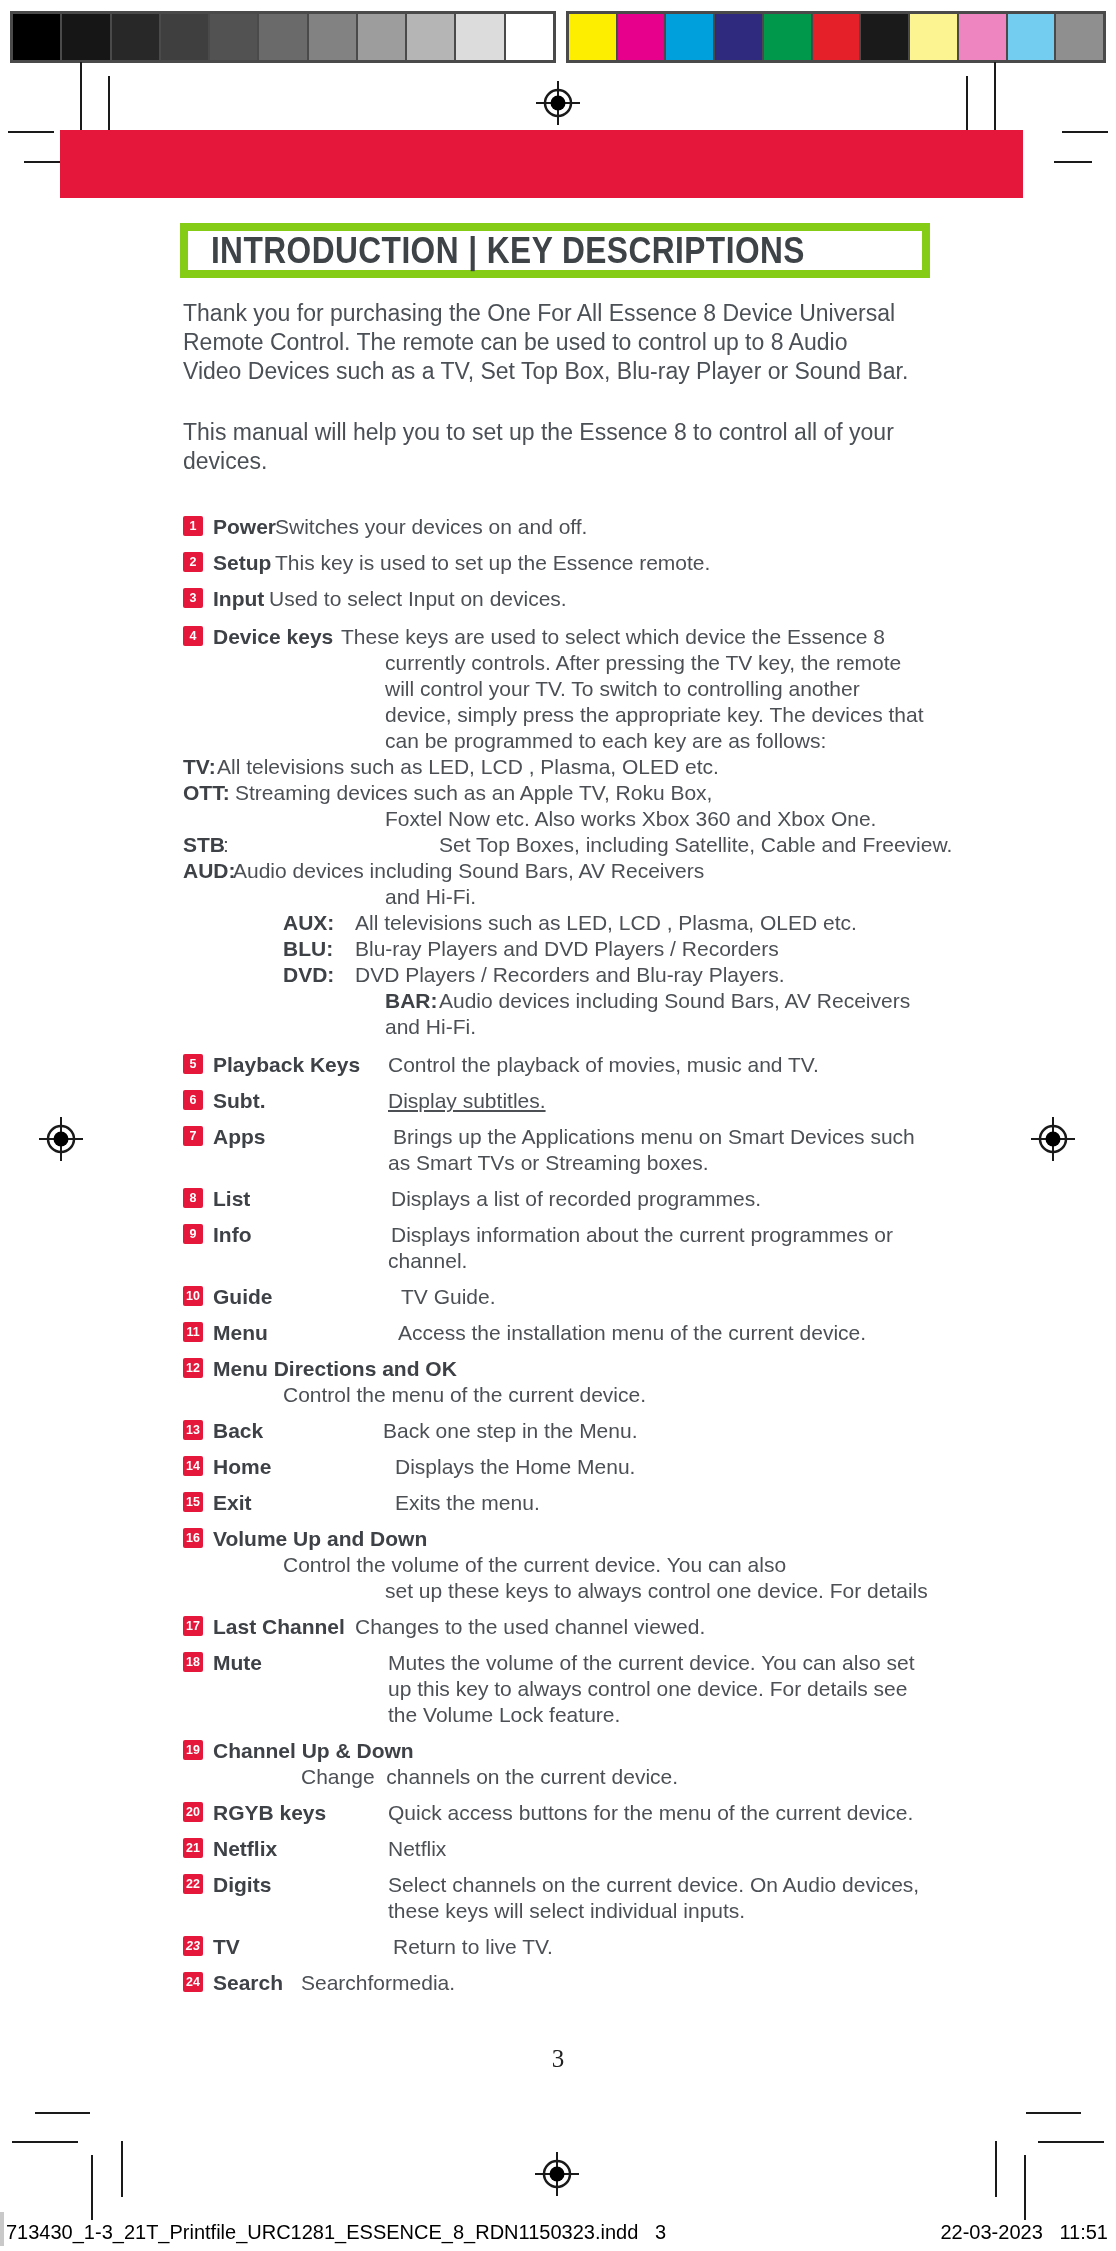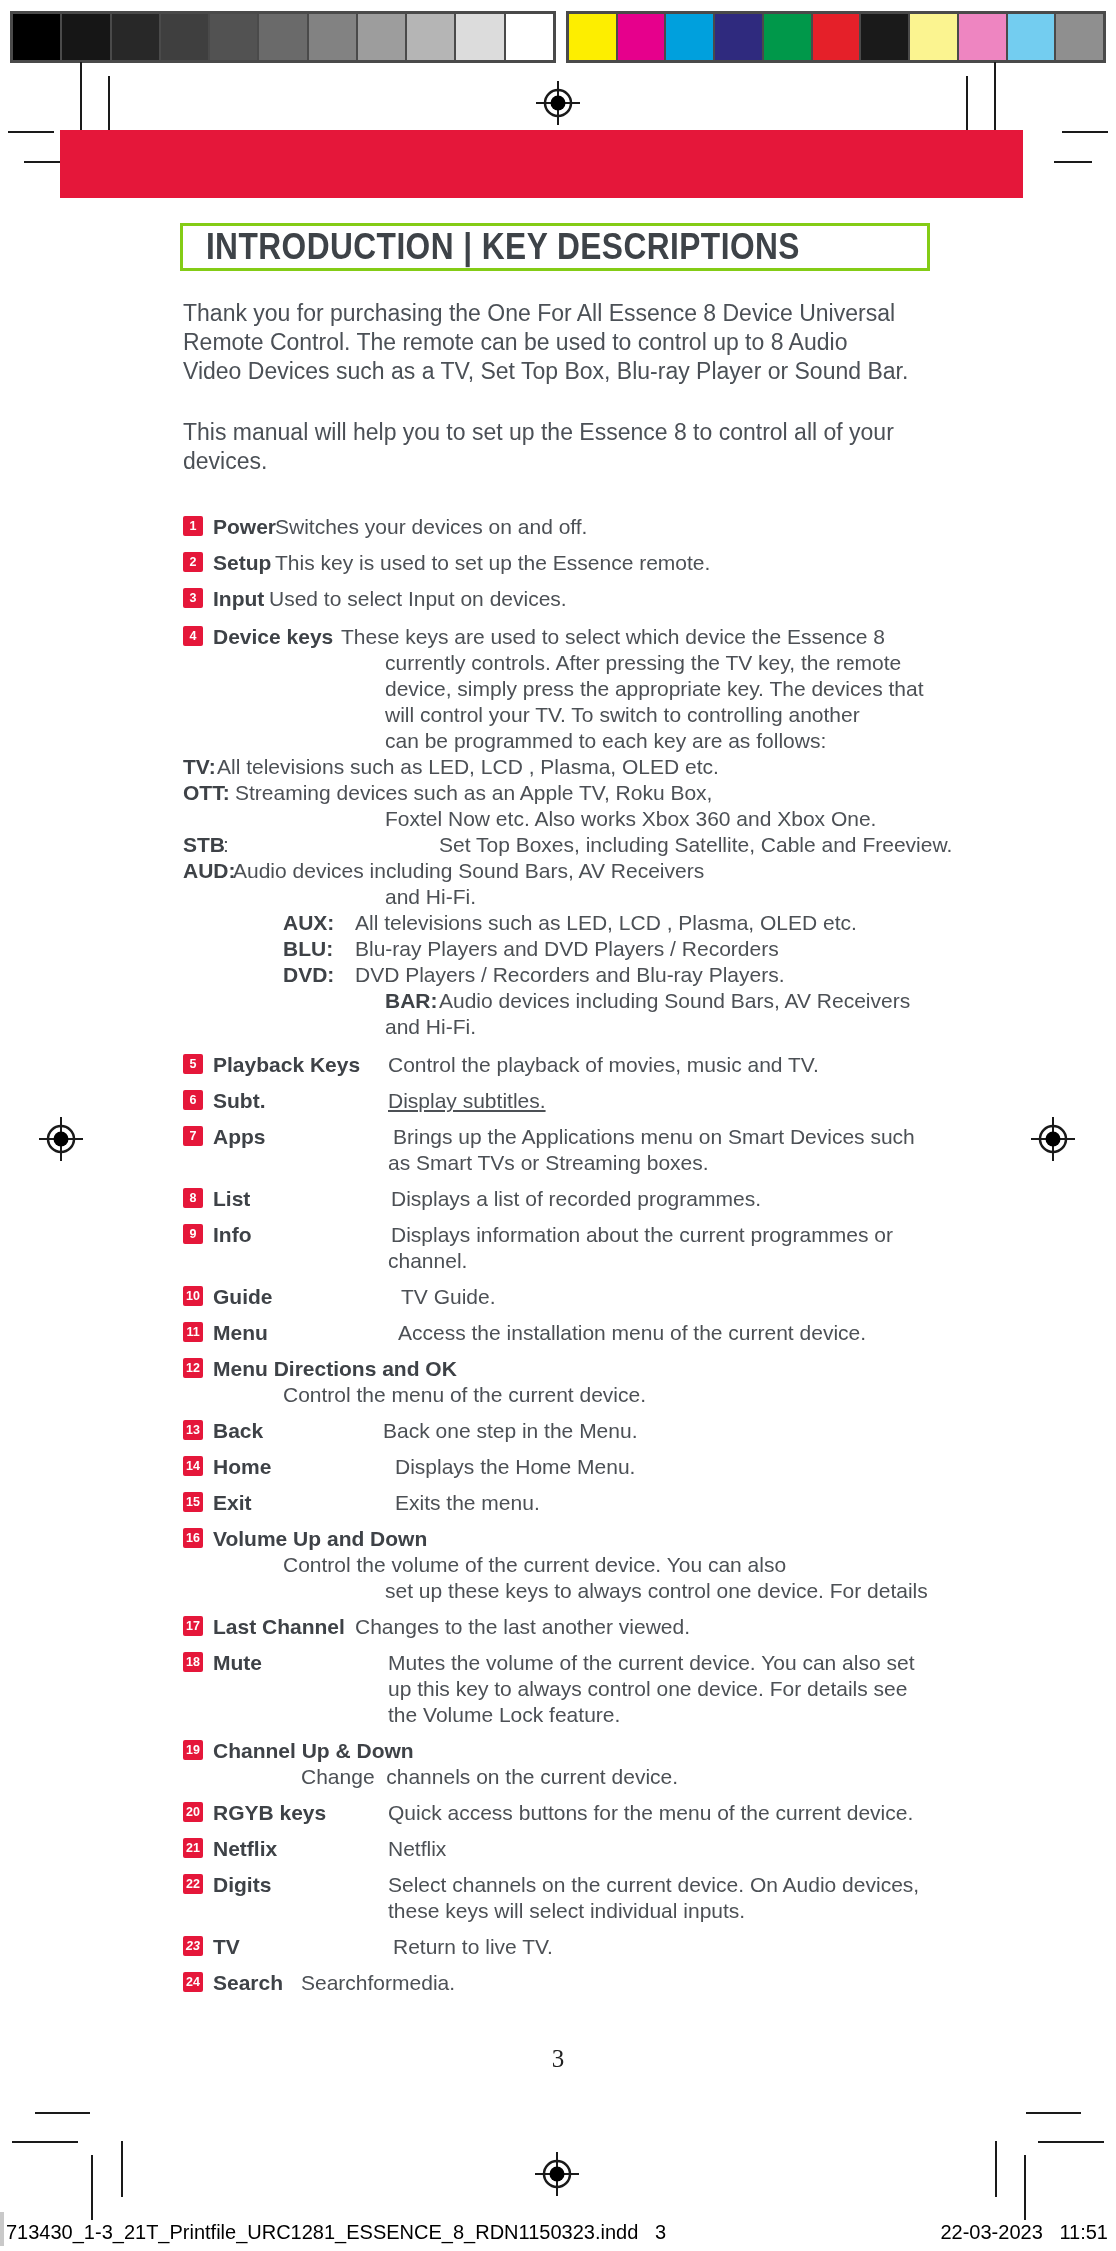--- a/index.html
+++ b/index.html
@@ -19,21 +19,21 @@
   .cm-h { height:2px; }
   .cm-v { width:2px; }
 
   
   .reg { position:absolute; width:44px; height:44px; }
 
   
   .banner { position:absolute; left:60px; top:130px; width:963px; height:68px; background:#e5173a; }
 
   
-  .title-box { position:absolute; left:180px; top:223px; width:750px; height:48px; border:3px solid #84cc16; background:#fff; display:flex; align-items:center; }
+  .title-box { position:absolute; left:180px; top:223px; width:750px; height:55px; border:8px solid #84cc16; background:#fff; display:flex; align-items:center; }
   .title-text { display:inline-block; padding-left:26px; font-size:36px; font-weight:700; color:#3e4348; letter-spacing:0.5px; transform:scaleX(0.88); transform-origin:left center; white-space:nowrap; }
 
   
   .intro { position:absolute; left:183px; width:770px; font-size:23px; line-height:29px; color:#4b5056; white-space:pre-line; }
   .intro-1 { top:299px; }
   .intro-2 { top:418px; }
 
   
   .keys { position:absolute; left:183px; top:514px; width:920px; }
   .krow { position:relative; height:26px; font-size:21px; line-height:26px; }
@@ -155,24 +155,24 @@
       </div>
       <div class="krow" style="margin-top: 12px;">
         <span class="kbadge" style="left: 0px;">4</span>
         <span class="kb" style="left: 30px;">Device keys</span>
         <span class="kn" style="left: 158px;">These keys are used to select which device the Essence 8</span>
       </div>
       <div class="krow">
         <span class="kn" style="left: 202px;">currently controls. After pressing the TV key, the remote</span>
       </div>
       <div class="krow">
+        <span class="kn" style="left: 202px;">will control your TV. To switch to controlling another</span>
+      </div>
+      <div class="krow">
         <span class="kn" style="left: 202px;">device, simply press the appropriate key. The devices that</span>
-      </div>
-      <div class="krow">
-        <span class="kn" style="left: 202px;">will control your TV. To switch to controlling another</span>
       </div>
       <div class="krow">
         <span class="kn" style="left: 202px;">can be programmed to each key are as follows:</span>
       </div>
       <div class="krow">
         <span class="kb" style="left: 0px;">TV:</span>
         <span class="kn" style="left: 34px;">All televisions such as LED, LCD , Plasma, OLED etc.</span>
       </div>
       <div class="krow">
         <span class="kb" style="left: 0px;">OTT:</span>
@@ -281,21 +281,21 @@
       </div>
       <div class="krow">
         <span class="kn" style="left: 100px;">Control the volume of the current device. You can also</span>
       </div>
       <div class="krow">
         <span class="kn" style="left: 202px;">set up these keys to always control one device. For details</span>
       </div>
       <div class="krow" style="margin-top: 10px;">
         <span class="kbadge" style="left: 0px;">17</span>
         <span class="kb" style="left: 30px;">Last Channel</span>
-        <span class="kn" style="left: 172px;">Changes to the last another viewed.</span>
+        <span class="kn" style="left: 172px;">Changes to the used channel viewed.</span>
       </div>
       <div class="krow" style="margin-top: 10px;">
         <span class="kbadge" style="left: 0px;">18</span>
         <span class="kb" style="left: 30px;">Mute</span>
         <span class="kn" style="left: 205px;">Mutes the volume of the current device. You can also set</span>
       </div>
       <div class="krow">
         <span class="kn" style="left: 205px;">up this key to always control one device. For details see</span>
       </div>
       <div class="krow">

